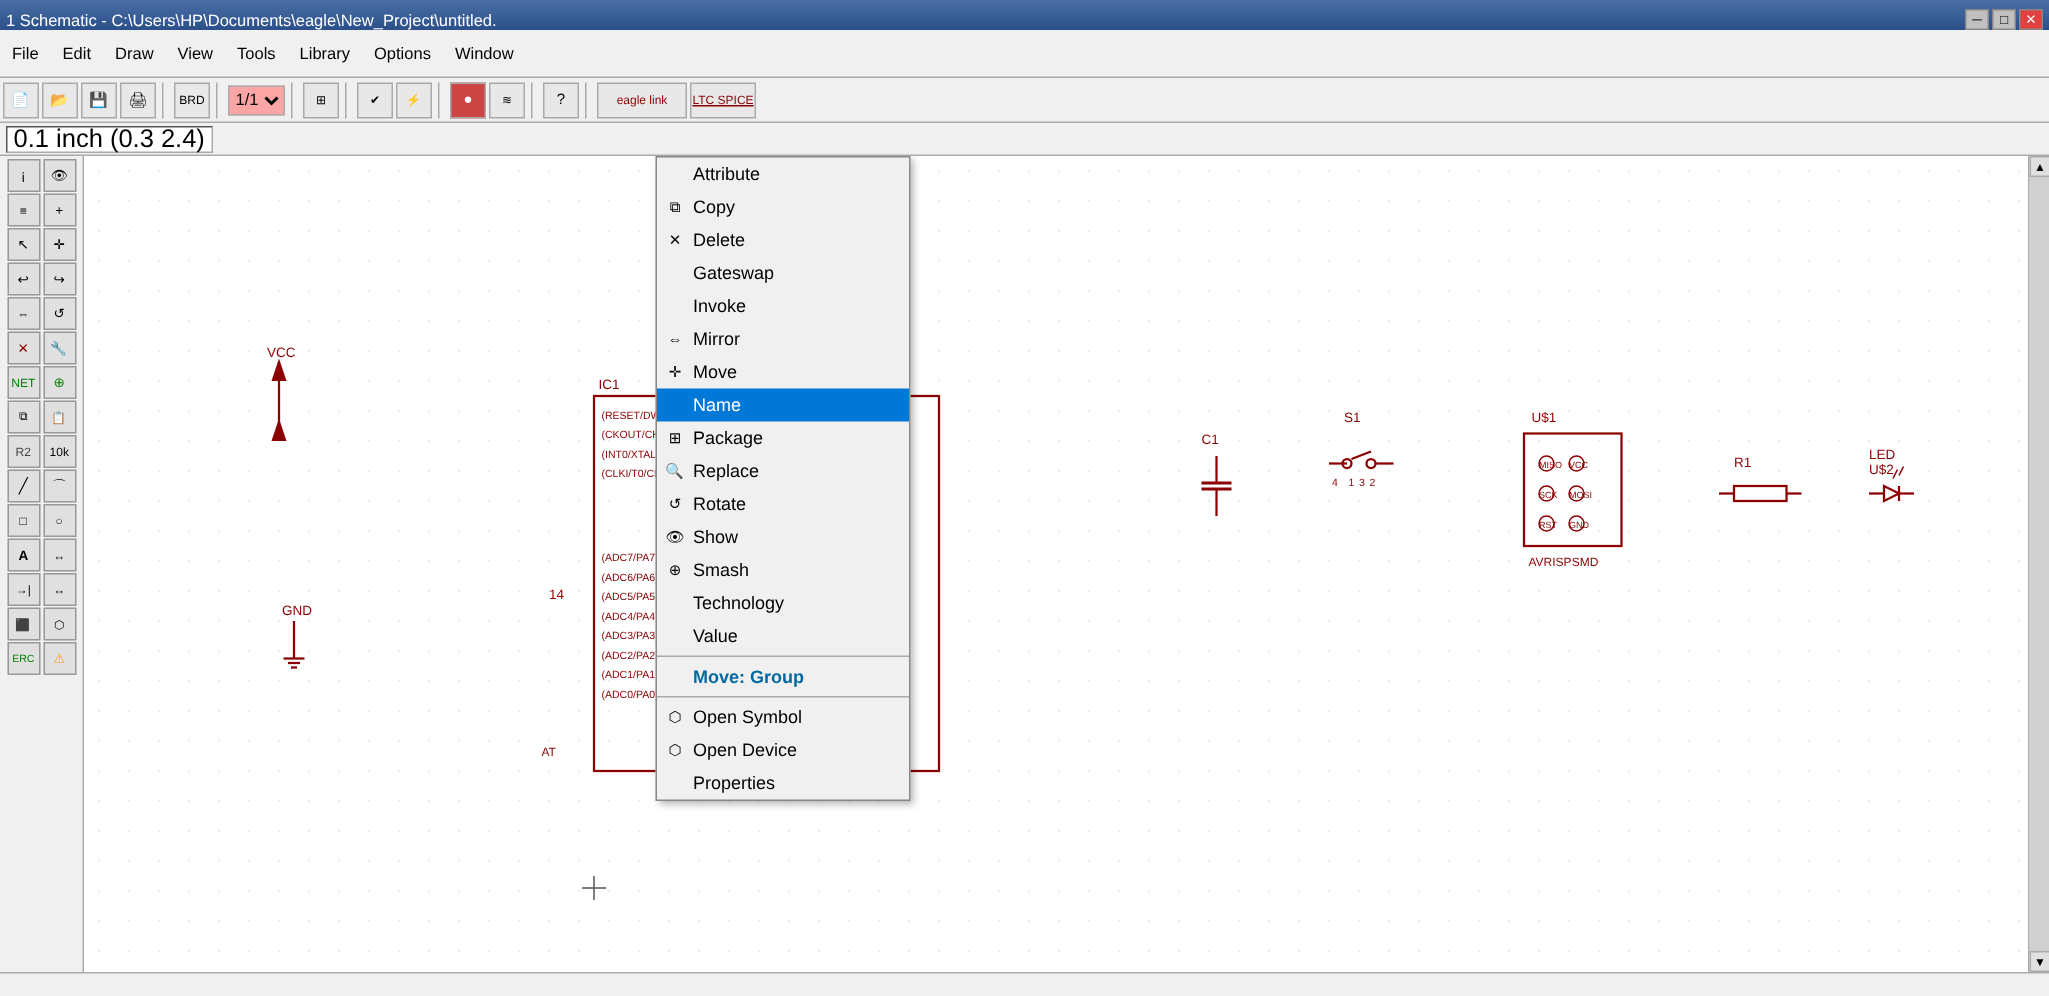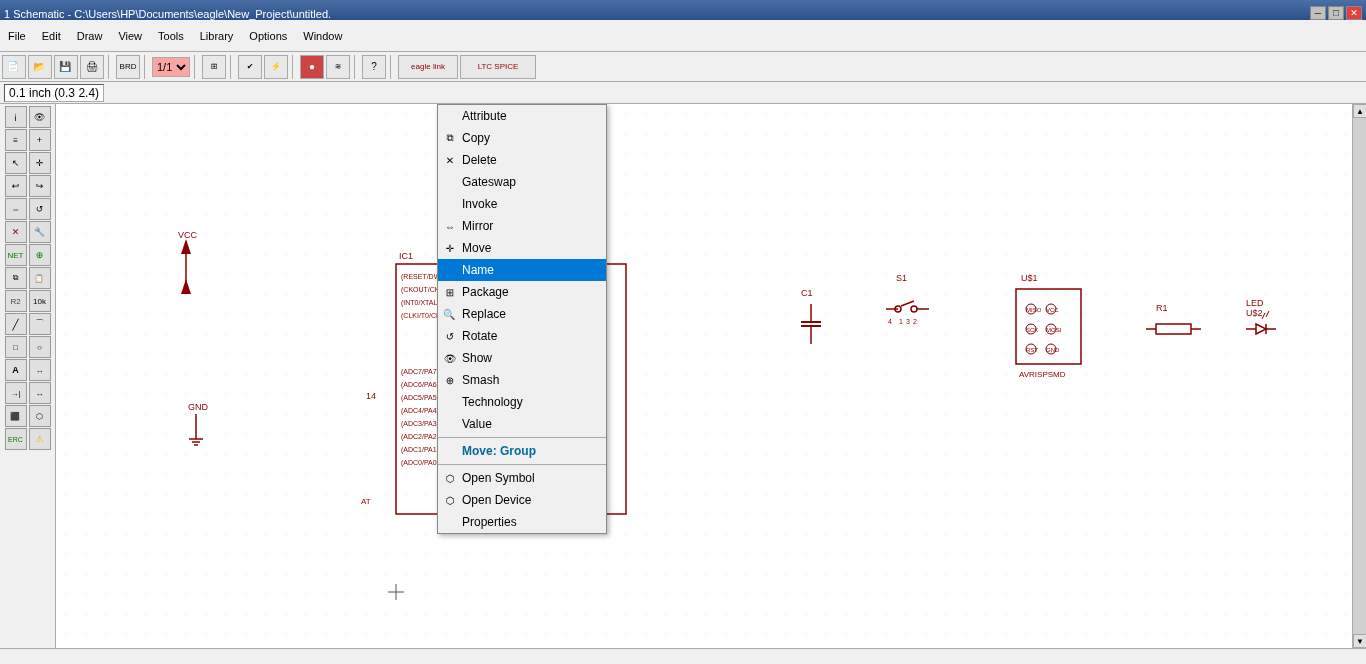--- a/index.html
+++ b/index.html
@@ -180,21 +180,21 @@
       border-bottom: 1px solid #aaa;
       padding: 0 4px;
       font-size: 11px;
     }
     .info-field {
       border: 1px inset #aaa;
       background: white;
       padding: 1px 4px;
       min-width: 80px;
       height: 18px;
-      font-size: 12px;
+      font-size: 17px;
       display: flex; align-items: center;
       margin-right: 4px;
     }
   </style>
 </head>
 <body>
 
 <div id="title-bar">
   <span>1 Schematic - C:\Users\HP\Documents\eagle\New_Project\untitled.</span>
   <div id="title-bar-controls">
@@ -232,21 +232,21 @@
   <div class="toolbar-btn" style="font-size:8px;">✔</div>
   <div class="toolbar-btn" style="font-size:8px;">⚡</div>
   <div class="toolbar-sep"></div>
   <div class="toolbar-btn" style="background:#cc4444;color:white;">●</div>
   <div class="toolbar-btn" style="font-size:8px;">≋</div>
   <div class="toolbar-sep"></div>
   <div class="toolbar-btn">?</div>
   <div class="toolbar-sep"></div>
 
   <div class="toolbar-btn" style="width:60px;font-size:8px;color:#8b0000;">eagle link</div>
-  <div class="toolbar-btn" style="width:76px;font-size:8px;color:#8b0000;">LTC SPICE</div>
+  <div class="toolbar-btn" style="width:44px;font-size:8px;color:#8b0000;text-decoration:underline;">LTC SPICE</div>
 </div>
 
 <div id="info-bar">
   <div class="info-field">0.1 inch (0.3 2.4)</div>
 </div>
 
 <div id="main-layout" style="display:flex; height: calc(664px - 20px - 20px - 30px - 28px - 22px);">
 
   <div id="left-sidebar">
     <div class="sidebar-row">

